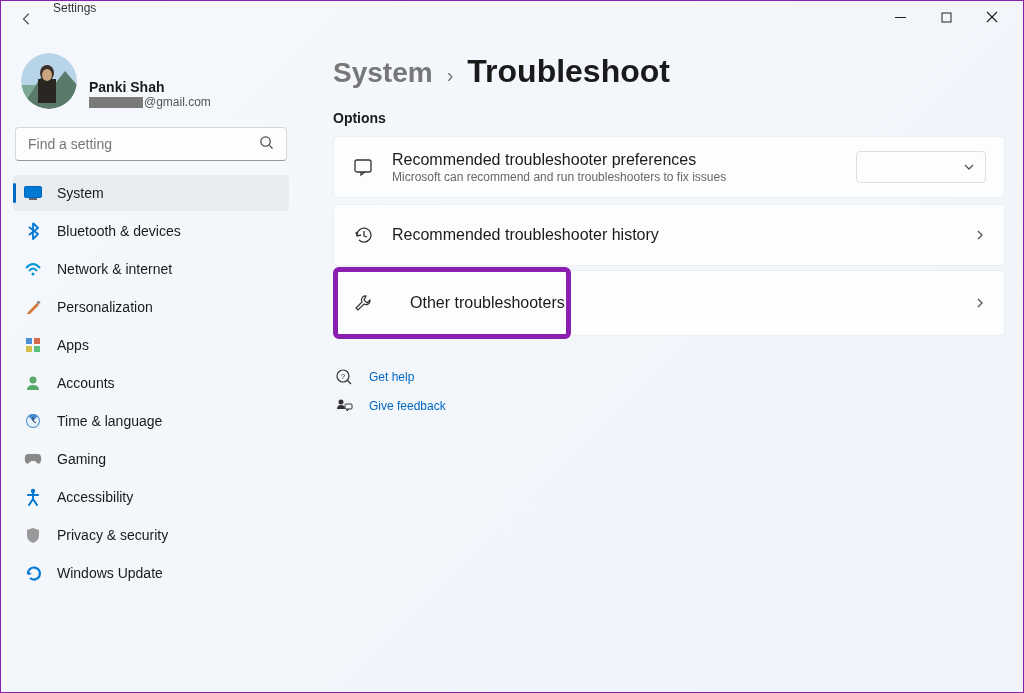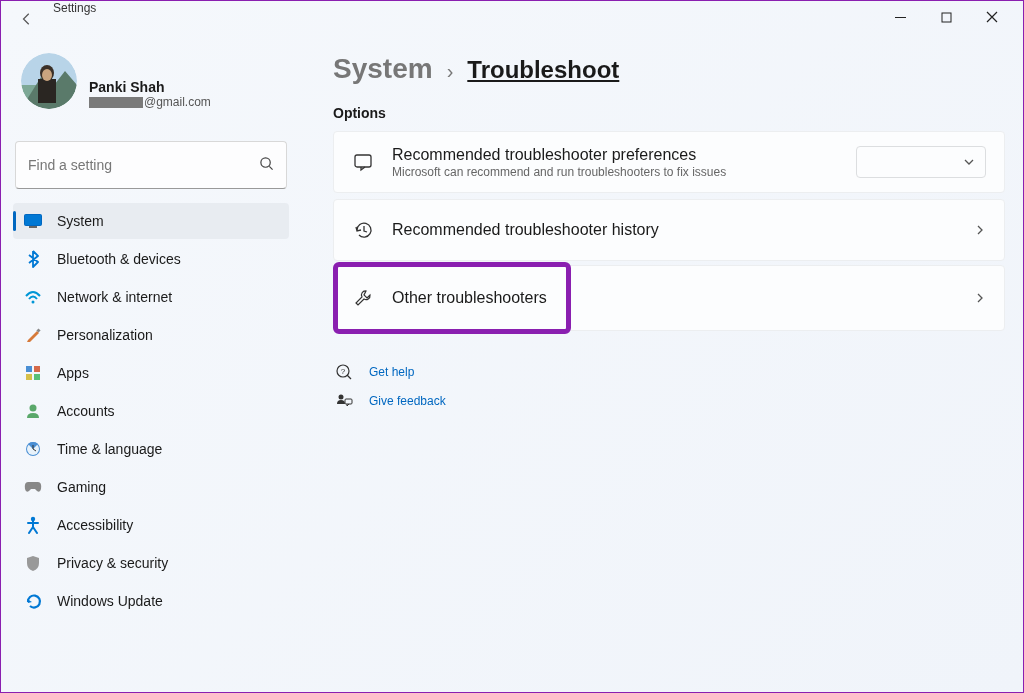--- a/index.html
+++ b/index.html
@@ -15,53 +15,53 @@
     
     .sidebar { width: 300px; padding: 10px 12px 10px 12px; }
     .profile { display: flex; align-items: flex-end; padding: 4px 8px 14px 8px; }
     .avatar { width: 56px; height: 56px; border-radius: 50%; overflow: hidden; flex-shrink: 0; }
     .avatar svg { width: 56px; height: 56px; }
     .profile-info { margin-left: 12px; }
     .profile-name { font-size: 14px; font-weight: 600; color: #1a1a1a; }
     .profile-email { font-size: 12px; color: #555; display: flex; align-items: center; }
     .redacted { background: #7a7a7a; width: 54px; height: 11px; display: inline-block; margin-right: 1px; }
     
-    .search-box { display: flex; align-items: center; background: #fdfdfe; border: 1px solid #d8d8d8; border-bottom: 1px solid #999; border-radius: 4px; height: 48px; padding: 0 12px; margin: 18px 2px 14px 2px; }
+    .search-box { display: flex; align-items: center; background: #fdfdfe; border: 1px solid #d8d8d8; border-bottom: 1px solid #999; border-radius: 4px; height: 34px; padding: 0 12px; margin: 4px 2px 14px 2px; }
     .search-input { flex: 1; border: none; outline: none; background: transparent; font-size: 14px; color: #555; }
     .search-input::placeholder { color: #777; }
     .search-icon { color: #444; }
     
     .nav { }
     .nav-item { display: flex; align-items: center; height: 36px; padding: 0 10px; border-radius: 4px; cursor: pointer; margin: 2px 0; position: relative; }
     .nav-item.selected { background: #e8ecf1; }
     .nav-item.selected::before { content: ""; position: absolute; left: 0; top: 8px; bottom: 8px; width: 3px; background: #0067c0; border-radius: 2px; }
     .nav-icon { width: 20px; height: 20px; display: flex; align-items: center; justify-content: center; margin-right: 14px; }
     .nav-label { font-size: 14px; color: #1a1a1a; }
     
     .main { flex: 1; padding: 14px 18px 10px 32px; overflow-y: auto; }
     .breadcrumb { display: flex; align-items: baseline; margin-bottom: 20px; }
     .bc-parent { font-size: 28px; font-weight: 600; color: #777; cursor: pointer; }
     .bc-sep { font-size: 20px; color: #777; margin: 0 14px; }
-    .bc-current { font-size: 24px; font-weight: 600; color: #1a1a1a; text-decoration: underline; }
+    .bc-current { font-size: 32px; font-weight: 600; color: #1a1a1a; }
     
     .section-title { font-size: 14px; font-weight: 600; color: #1a1a1a; margin-bottom: 10px; }
     
     .card { background: #fcfdfe; border: 1px solid #eceef0; border-radius: 4px; display: flex; align-items: center; min-height: 62px; padding: 10px 18px; margin-bottom: 4px; cursor: pointer; }
     .card-icon { width: 22px; display: flex; align-items: center; justify-content: center; color: #333; margin-right: 18px; flex-shrink: 0; }
     .card-body { flex: 1; }
     .card-title { font-size: 16px; color: #1a1a1a; }
     .card-sub { font-size: 12px; color: #666; margin-top: 1px; }
     .card-trail { color: #555; margin-left: 12px; display:flex; align-items:center; }
     .dropdown { width: 130px; height: 32px; border: 1px solid #dcdee0; border-radius: 4px; background: #fcfdfe; display: flex; align-items: center; justify-content: flex-end; padding: 0 10px; }
     
     .card-gap { height: 2px; }
     
     
     .card3-wrap { position: relative; margin-top: 4px; margin-bottom: 16px;}
-    .card3-wrap .card { min-height: 66px; }
+    .card3-wrap .card { min-height: 66px; gap: 18px; }
     .hl-overlay { position: absolute; left: 0; top: -3px; width: 238px; height: 72px; border: 5px solid #8a1fb0; border-radius: 6px; pointer-events: none; }
     
     .footer-links { margin-top: 26px; }
     .flink { display: flex; align-items: center; padding: 6px 0; }
     .flink-icon { width: 22px; color: #333; margin-right: 14px; display:flex; justify-content:center; }
     .flink-text { font-size: 12px; color: #0067c0; cursor: pointer; }
   </style>
 </head>
 <body>
 

